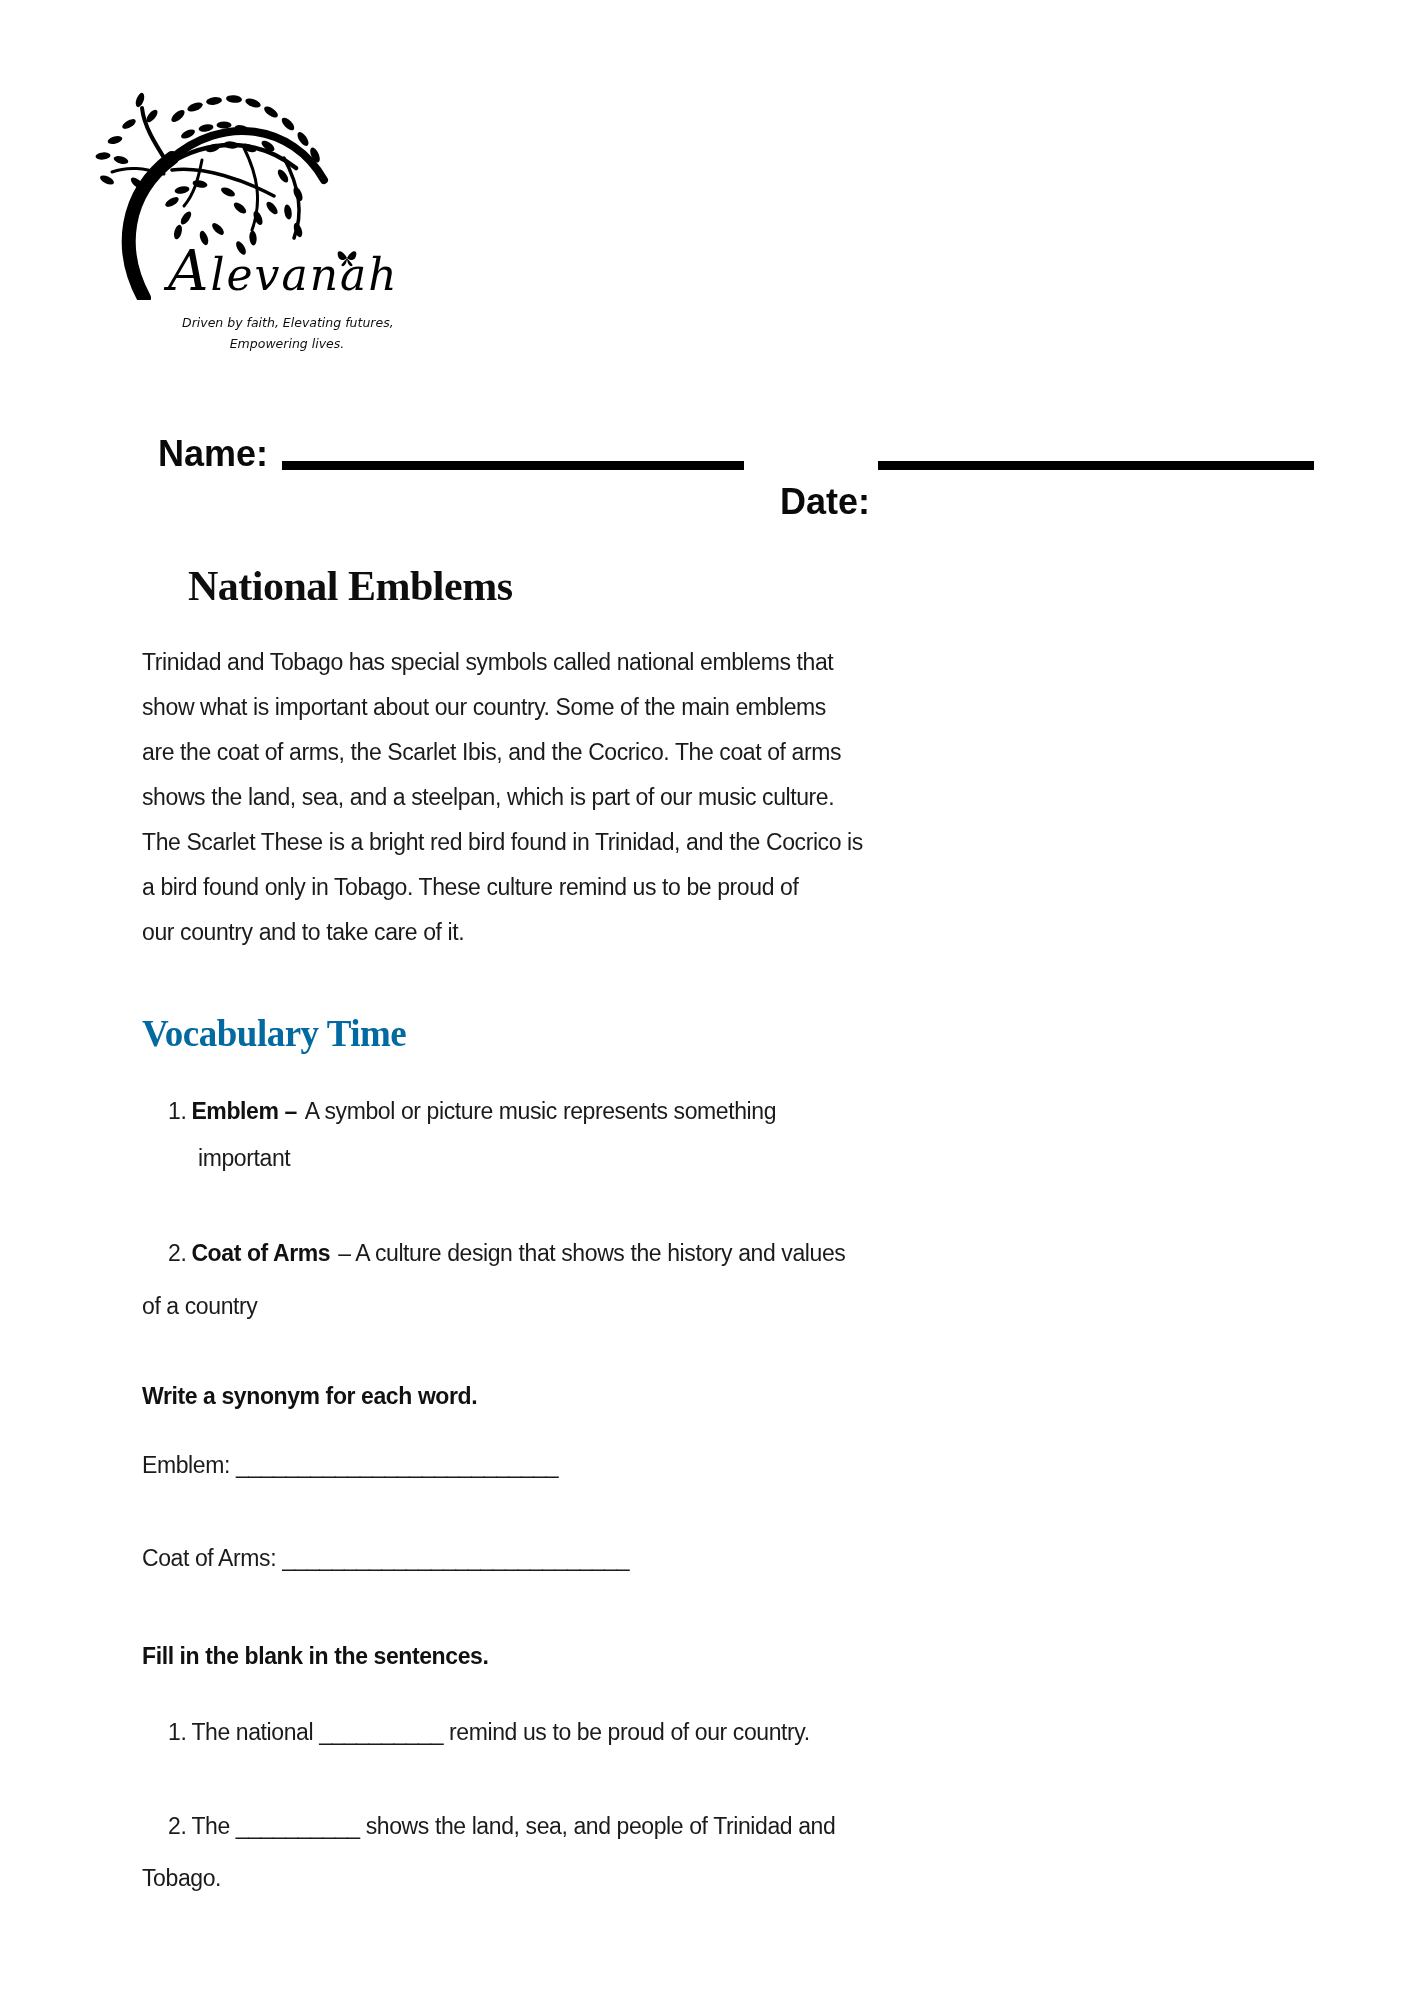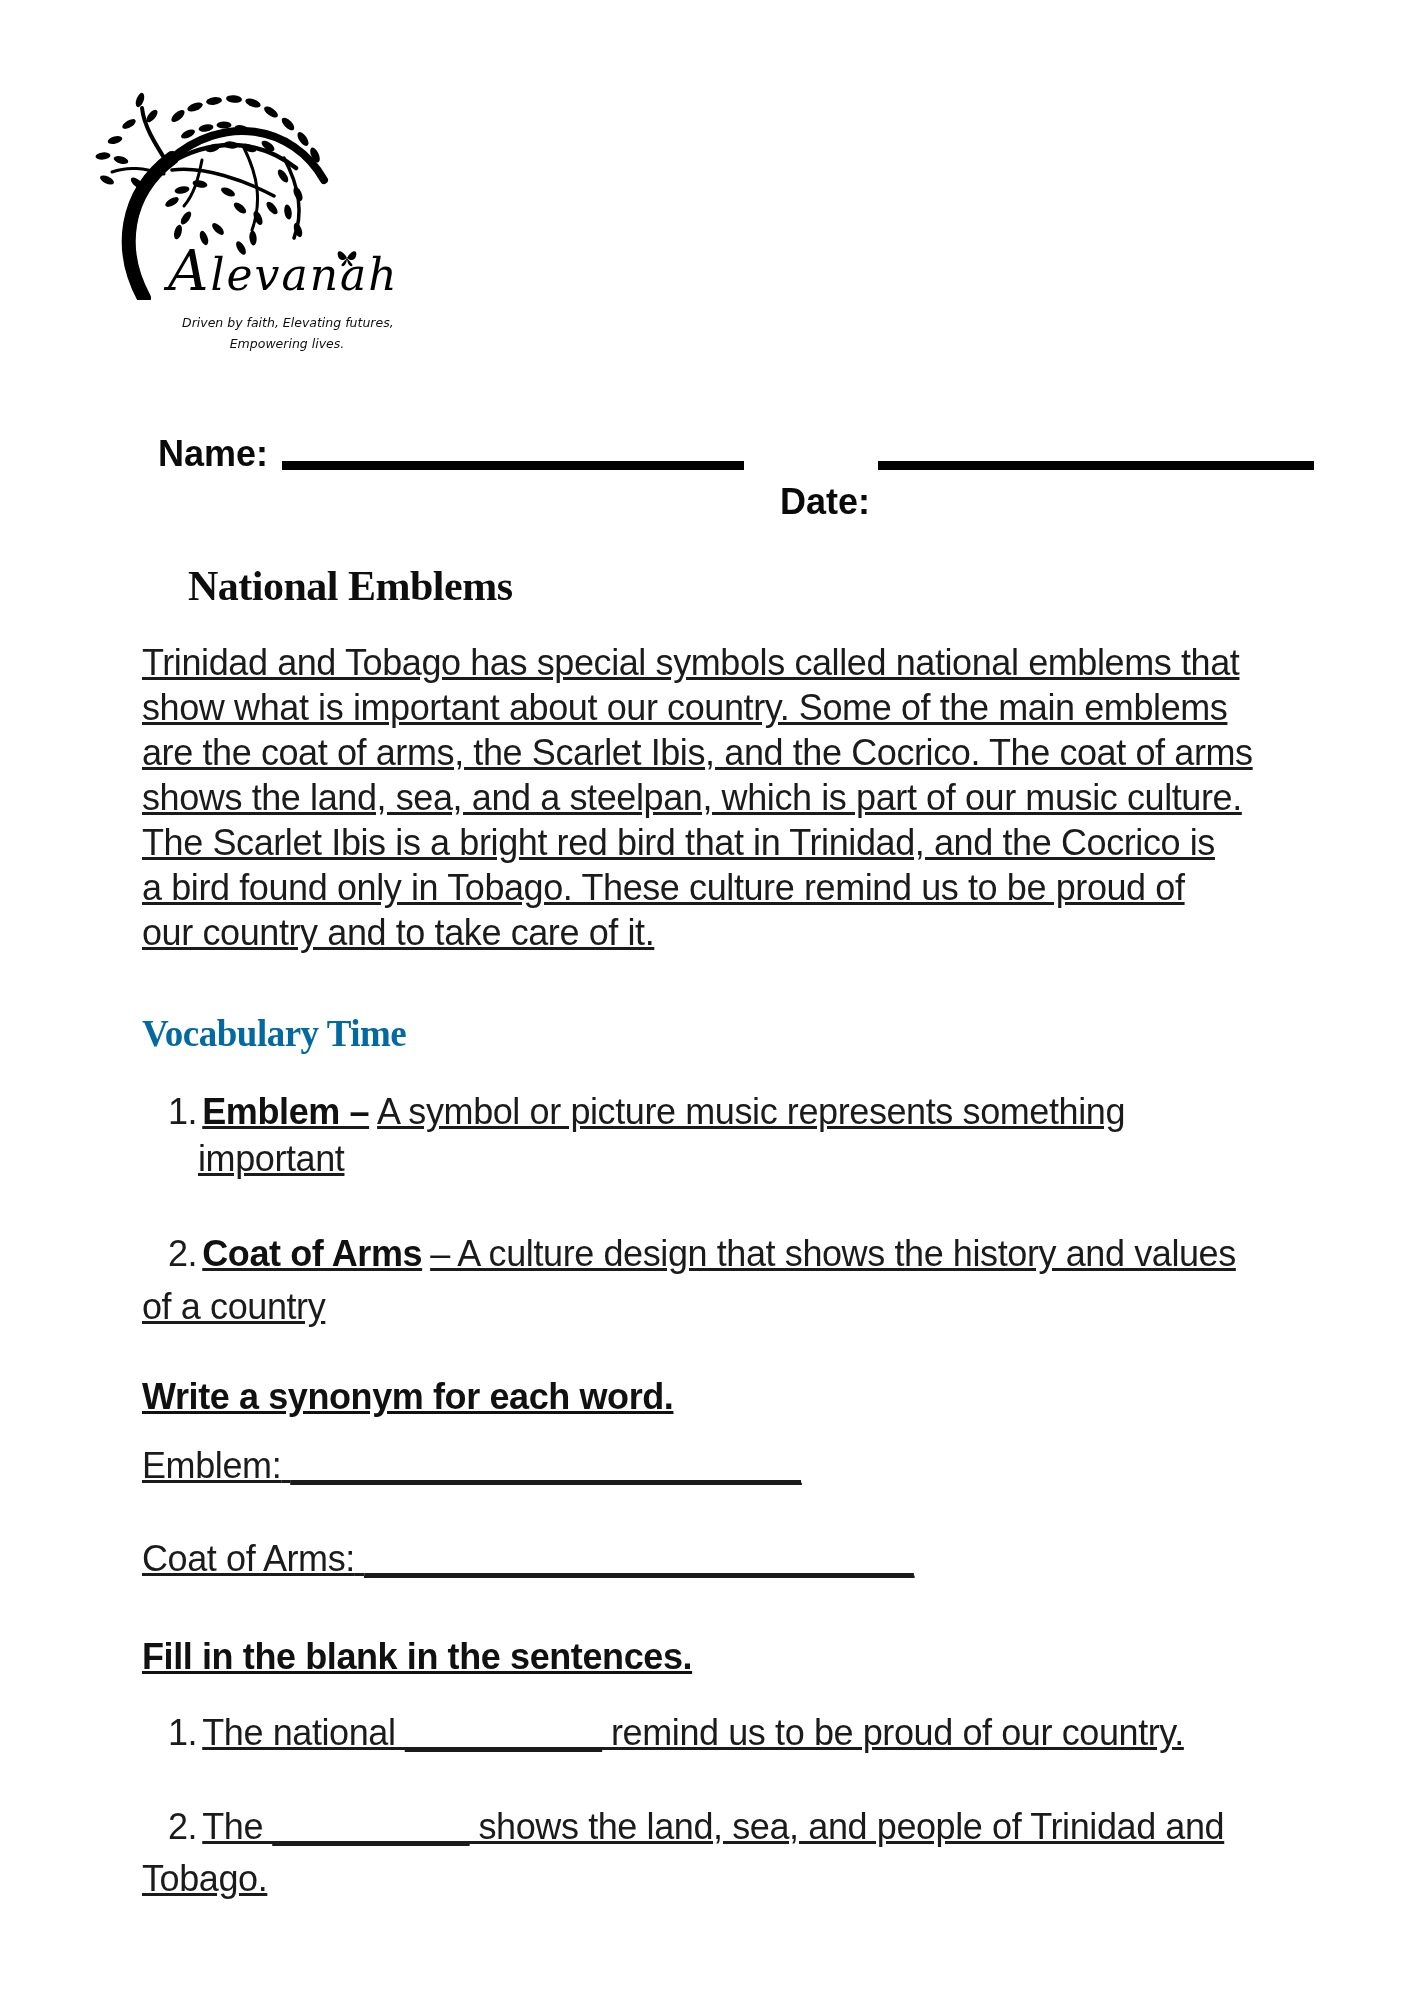--- a/index.html
+++ b/index.html
@@ -61,26 +61,25 @@
     font-family:"Liberation Serif", serif;
     font-weight:bold;
     font-size:37px;
     letter-spacing:-0.5px;
     color:#0369a1;
     white-space:nowrap;
   }
 
   
   .body-line{
-    font-size:36px;
+    font-size:23px;
     letter-spacing:-0.4px;
     line-height:45px;
     white-space:nowrap;
     color:#1b1b1b;
-    text-decoration:underline;
   }
   .para .body-line{display:block;}
   .bold{font-weight:bold;color:#111;}
   .num{display:inline-block;margin-right:5px;}
   .gap-l{margin-left:8px;}
 </style>
 </head>
 <body>
 
 <div class="page">
@@ -163,21 +162,21 @@
   <div class="abs field-label" style="left:780px;top:433px;margin-top:48px;">Date:</div>
   <div class="abs ink-line" style="left:878px;top:461px;width:436px;"></div>
 
   <div class="abs h1" style="left:142px;top:562px;margin-left:46px;">National Emblems</div>
 
   <div class="abs para" style="left:142px;top:640px;">
     <div class="body-line">Trinidad and Tobago has special symbols called national emblems that</div>
     <div class="body-line">show what is important about our country. Some of the main emblems</div>
     <div class="body-line">are the coat of arms, the Scarlet Ibis, and the Cocrico. The coat of arms</div>
     <div class="body-line">shows the land, sea, and a steelpan, which is part of our music culture.</div>
-    <div class="body-line">The Scarlet Ibis is a bright red bird that in Trinidad, and the Cocrico is</div>
+    <div class="body-line">The Scarlet These is a bright red bird found in Trinidad, and the Cocrico is</div>
     <div class="body-line">a bird found only in Tobago. These culture remind us to be proud of</div>
     <div class="body-line">our country and to take care of it.</div>
   </div>
 
   <div class="abs h2" style="left:142px;top:1012px;">Vocabulary Time</div>
 
   <div class="abs body-line" style="left:168px;top:1089px;">
     <span class="num">1.</span><span class="bold">Emblem –</span><span class="gap-l">A symbol or picture music represents something</span>
   </div>
   <div class="abs body-line" style="left:198px;top:1136px;">important</div>

